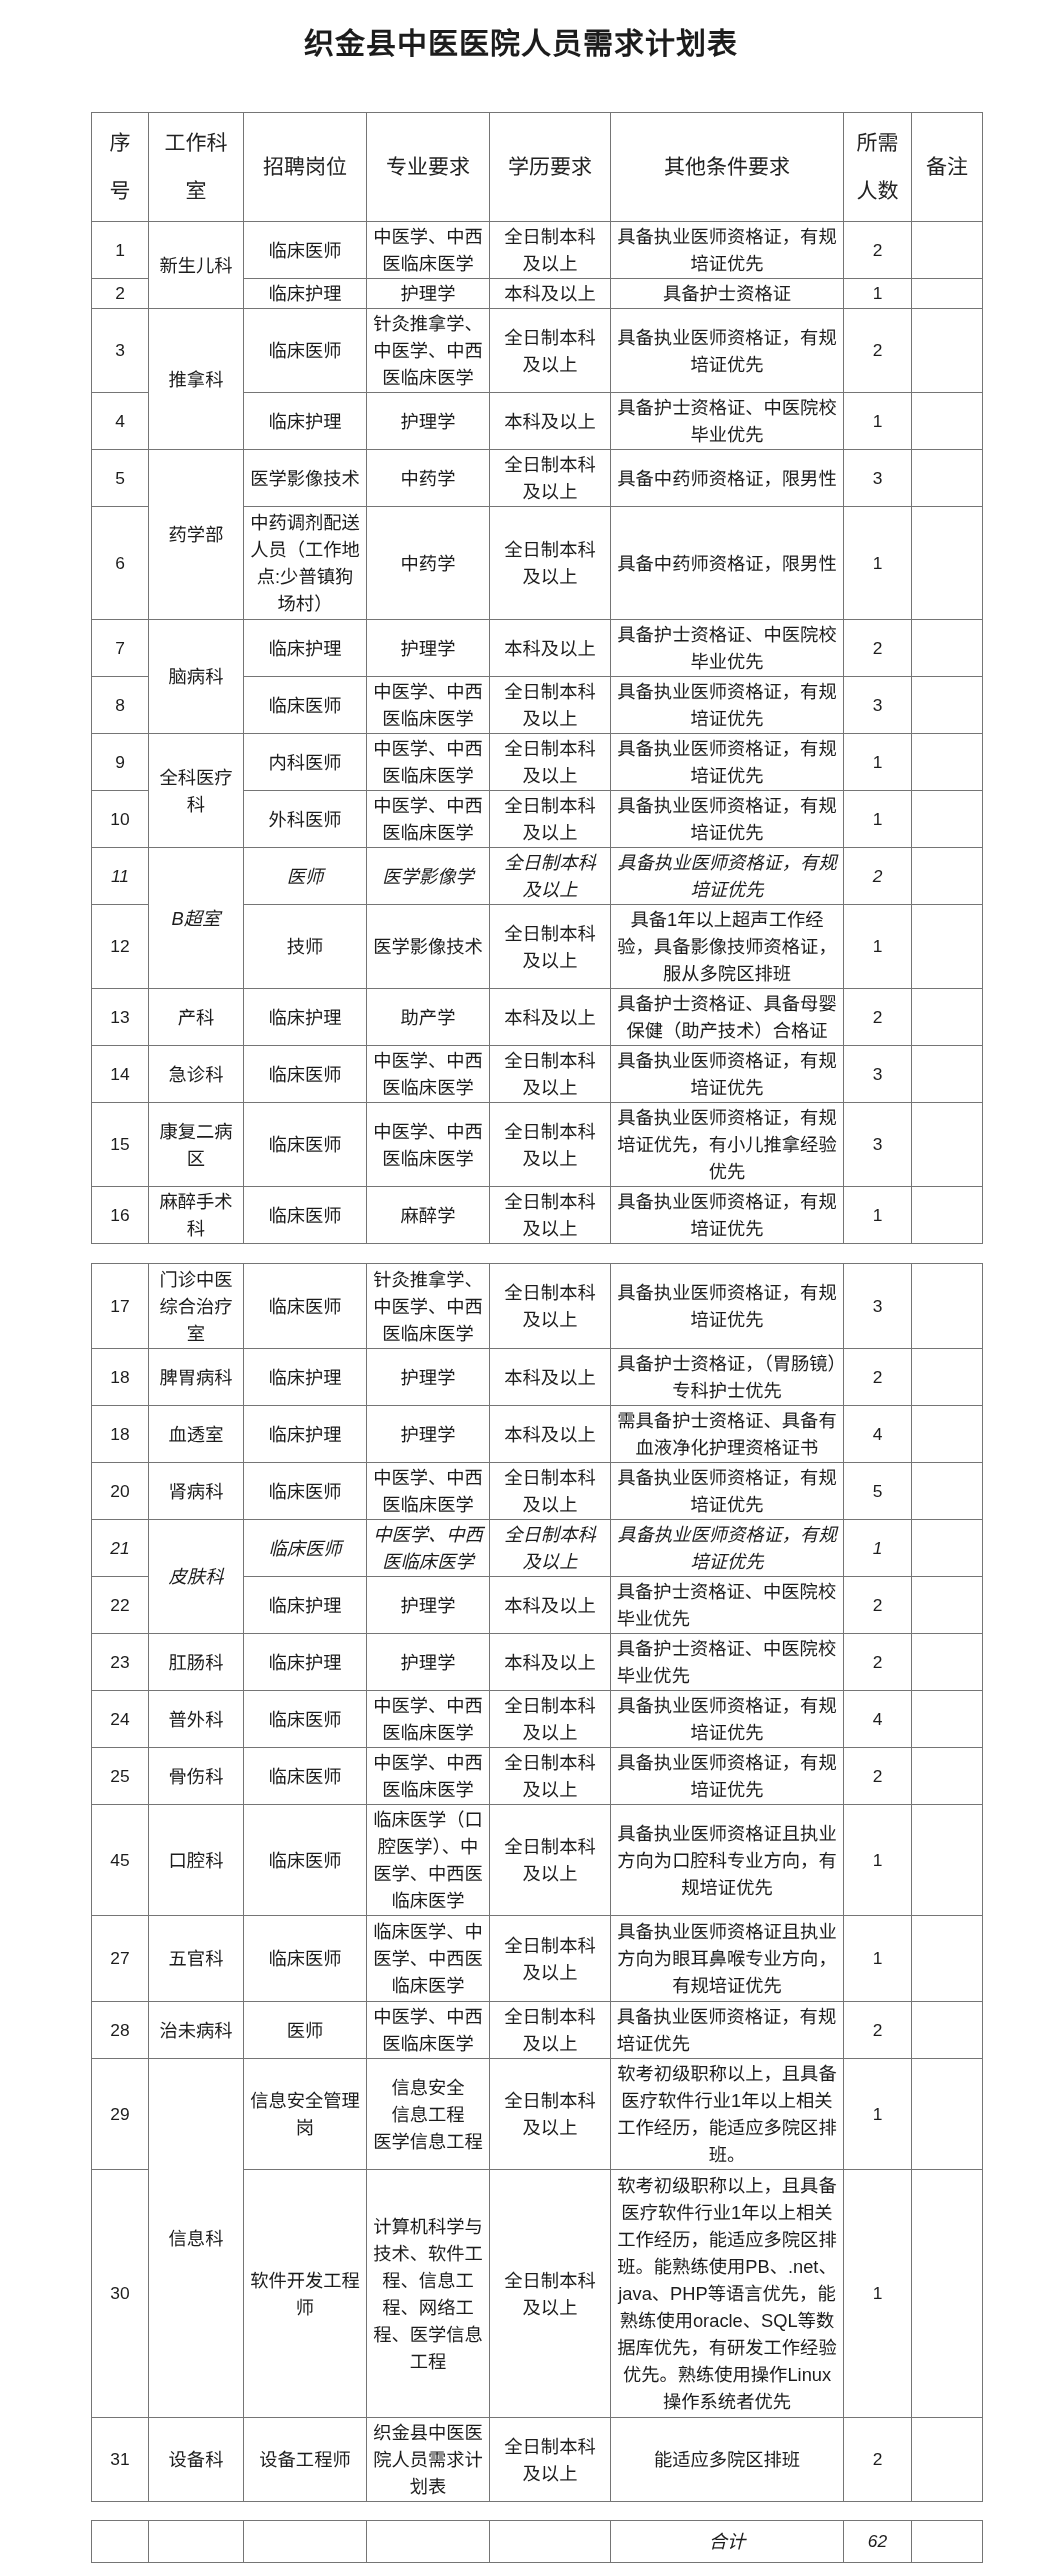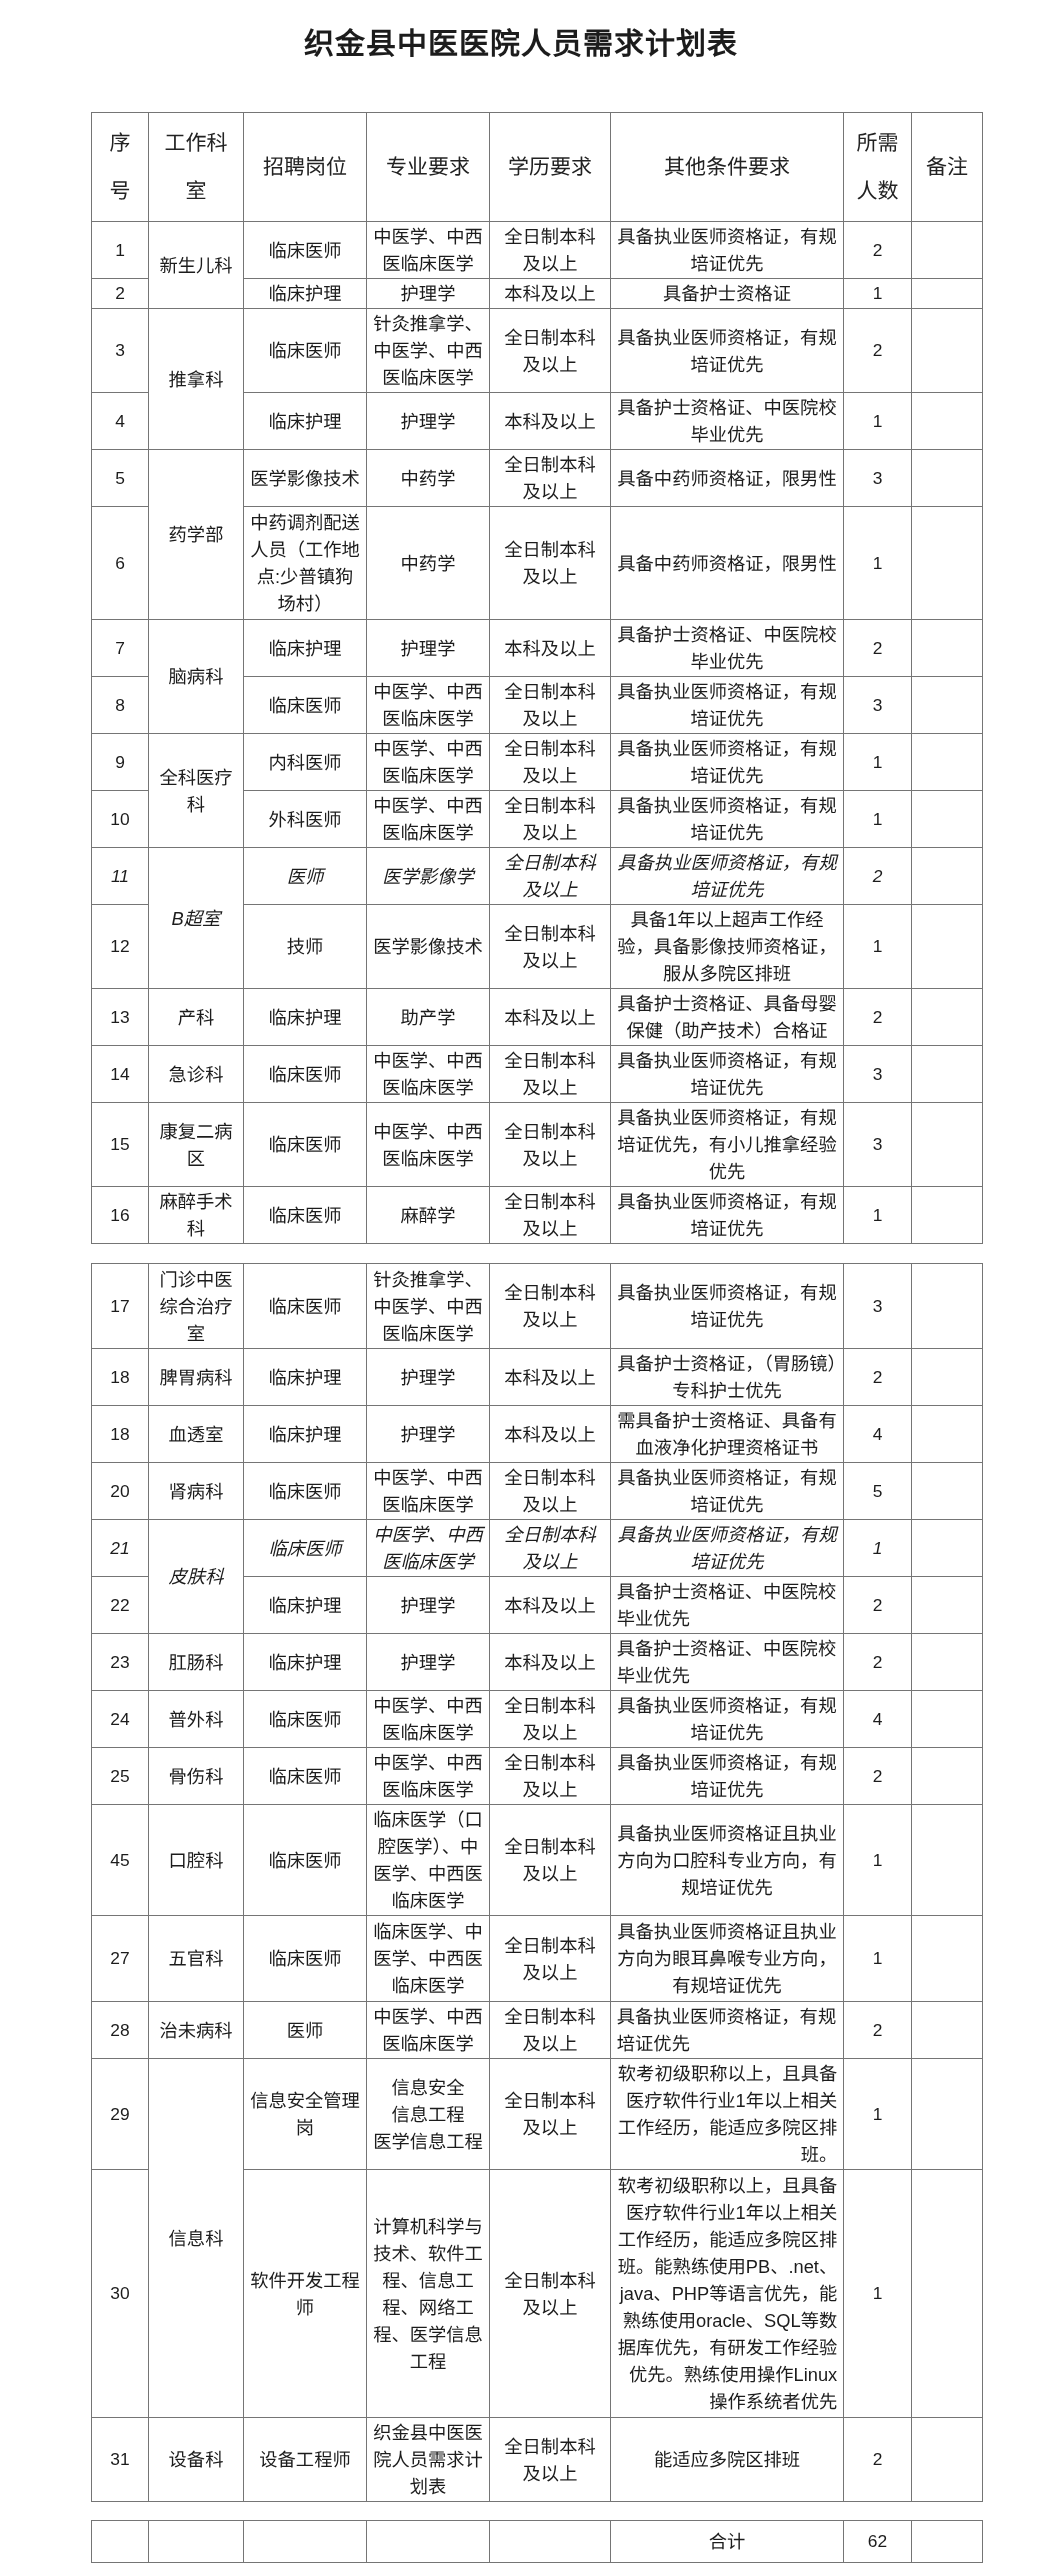--- a/index.html
+++ b/index.html
@@ -22,21 +22,21 @@
     white-space:pre-line;overflow-wrap:break-word;padding:1px 5.8px;
   }
   .grid th{
     font-family:"Liberation Serif", serif;font-weight:400;
     font-size:21px;line-height:48px;color:#222;
   }
   .grid td{font-size:18.3px;line-height:27px;font-weight:500;}
   .grid td.num{font-size:17.4px;font-weight:400;}
   #sec1{margin-top:48px;}
   #sec2{margin-top:19.3px;}
-  #totals{margin-top:17.4px;}
+  #totals{margin-top:17.4px;font-style:italic;}
   #sec1 thead tr{height:109px;}
   #totals tr{height:42px;}
   col.c1{width:57px}col.c2{width:95px}col.c3{width:123px}col.c4{width:123px}
   col.c5{width:121px}col.c6{width:233px}col.c7{width:68px}col.c8{width:71px}
 </style>
 </head>
 <body>
 
 <h1 class="page-title">织金县中医医院人员需求计划表</h1>
 
@@ -358,30 +358,30 @@
           <td></td>
         </tr>
         <tr style="height: 111px;">
           <td class="num">29</td>
           <td rowspan="2">信息科</td>
           <td>信息安全管理岗</td>
           <td>信息安全
 信息工程
 医学信息工程</td>
           <td>全日制本科及以上</td>
-          <td style="text-align: right;">软考初级职称以上，且具备医疗软件行业1年以上相关工作经历，能适应多院区排班。</td>
+          <td style="text-align: center;">软考初级职称以上，且具备医疗软件行业1年以上相关工作经历，能适应多院区排班。</td>
           <td class="num">1</td>
           <td></td>
         </tr>
         <tr style="height: 248px;">
           <td class="num">30</td>
           <td>软件开发工程师</td>
           <td>计算机科学与技术、软件工程、信息工程、网络工程、医学信息工程</td>
           <td>全日制本科及以上</td>
-          <td style="text-align: right;">软考初级职称以上，且具备医疗软件行业1年以上相关工作经历，能适应多院区排班。能熟练使用PB、.net、java、PHP等语言优先，能熟练使用oracle、SQL等数据库优先，有研发工作经验优先。熟练使用操作Linux操作系统者优先</td>
+          <td style="text-align: center;">软考初级职称以上，且具备医疗软件行业1年以上相关工作经历，能适应多院区排班。能熟练使用PB、.net、java、PHP等语言优先，能熟练使用oracle、SQL等数据库优先，有研发工作经验优先。熟练使用操作Linux操作系统者优先</td>
           <td class="num">1</td>
           <td></td>
         </tr>
         <tr style="height: 82px;">
           <td class="num">31</td>
           <td>设备科</td>
           <td>设备工程师</td>
           <td>织金县中医医院人员需求计划表</td>
           <td>全日制本科及以上</td>
           <td>能适应多院区排班</td>

